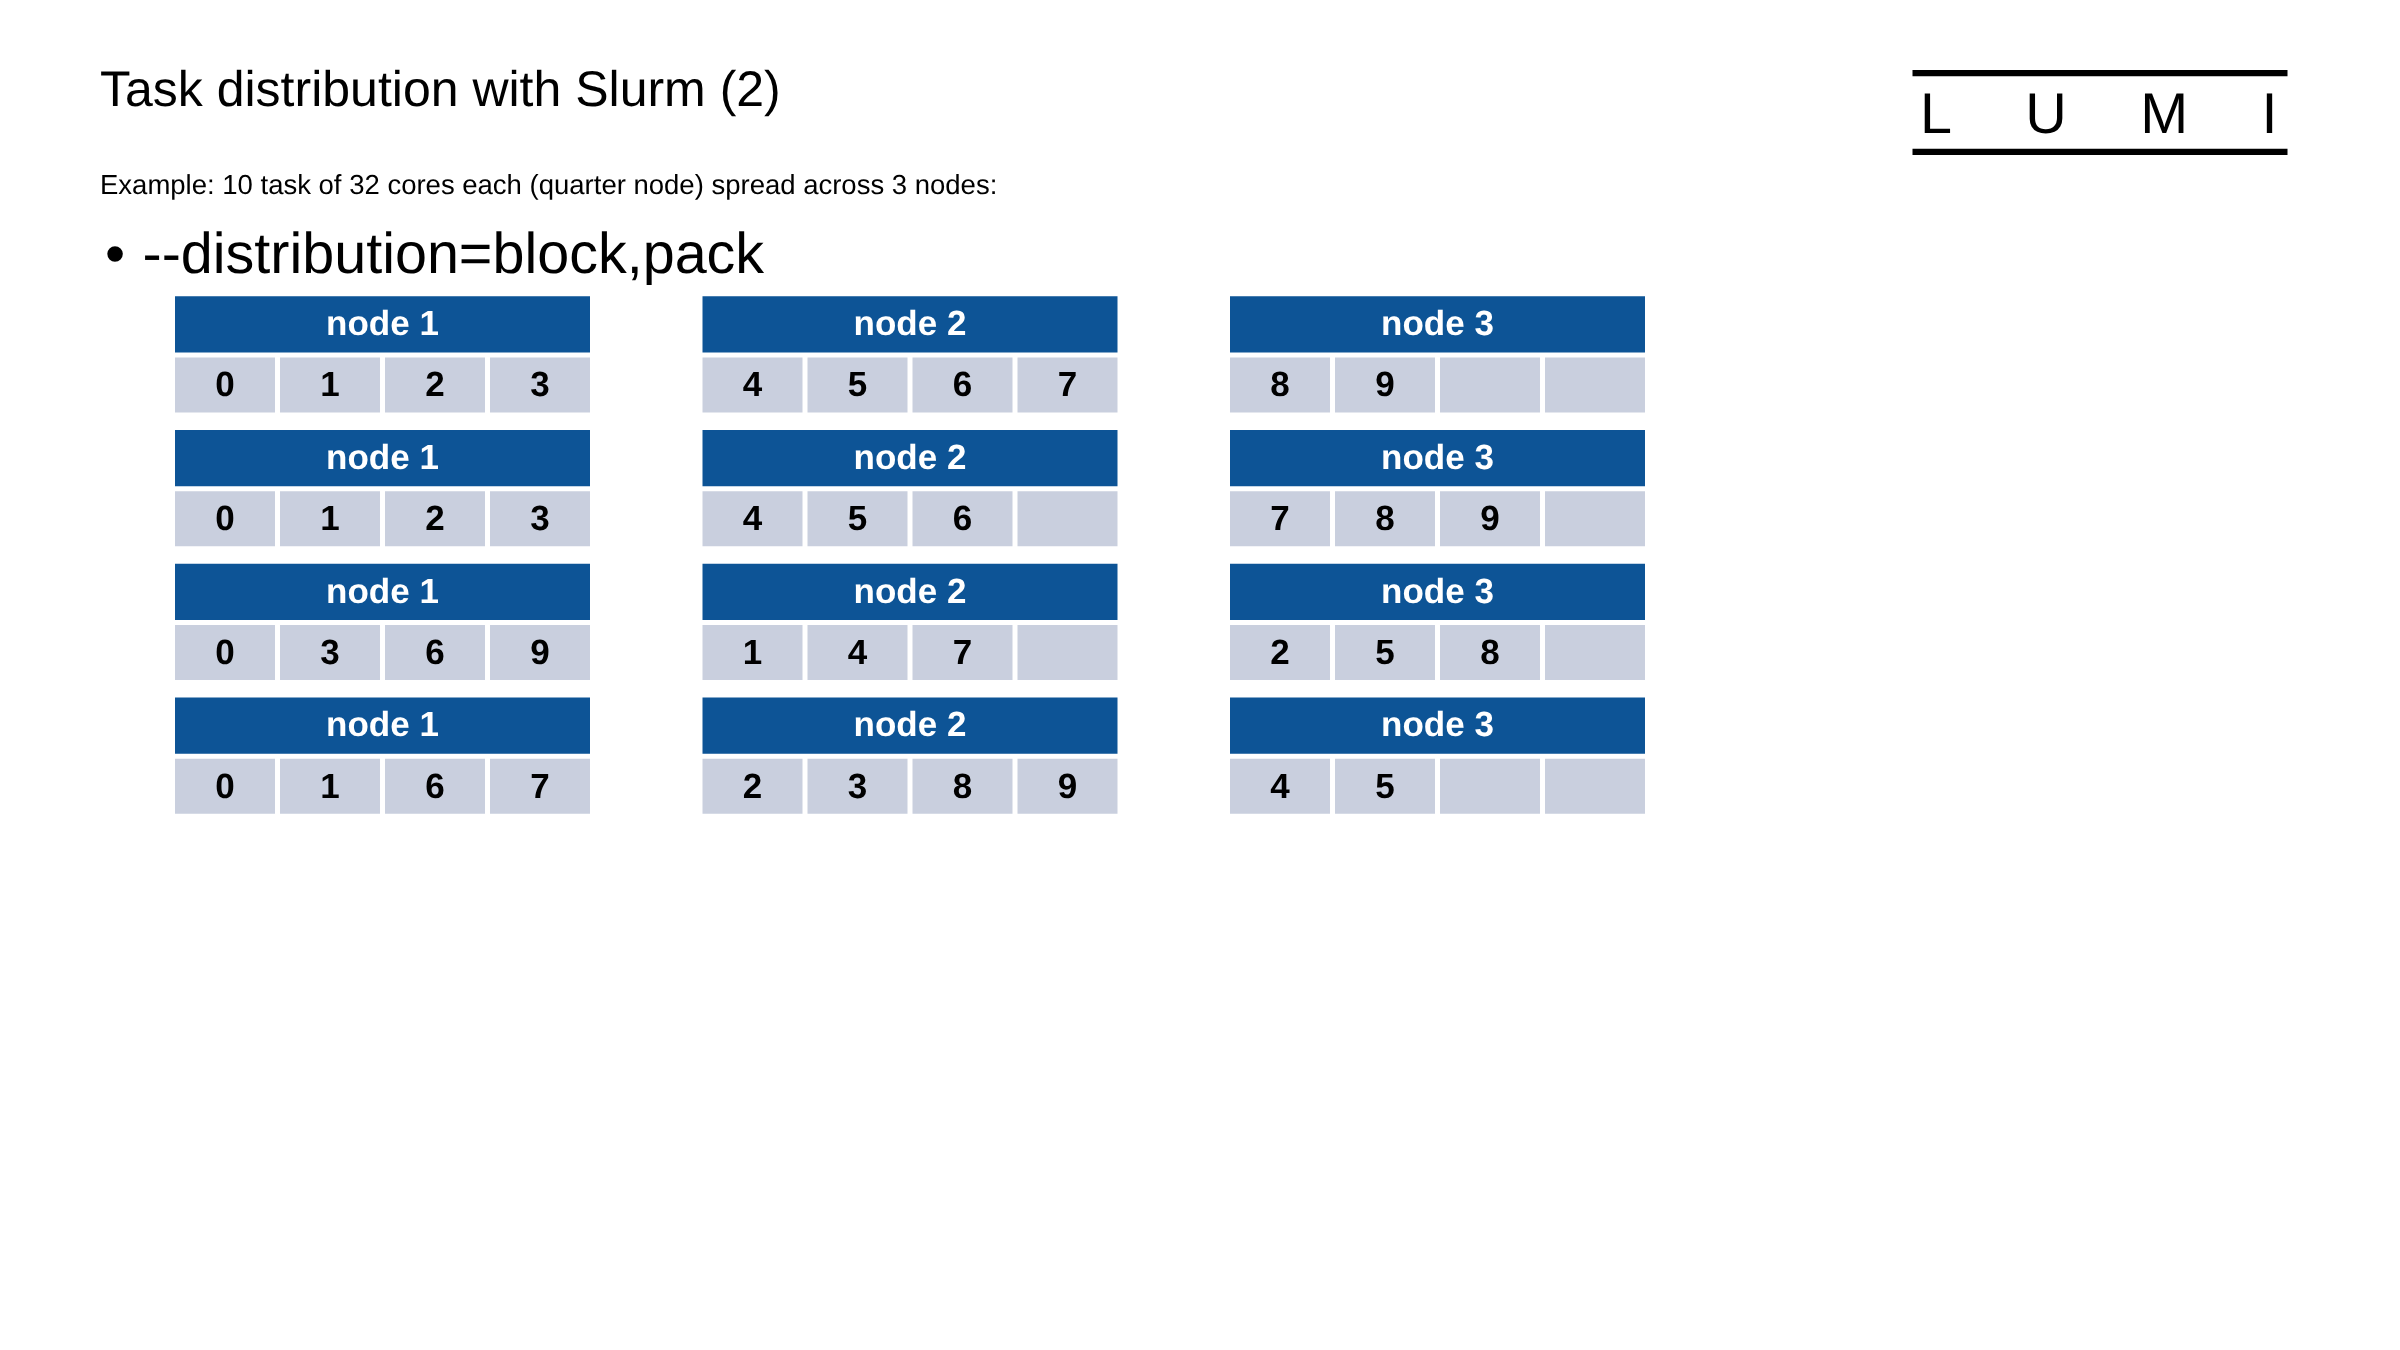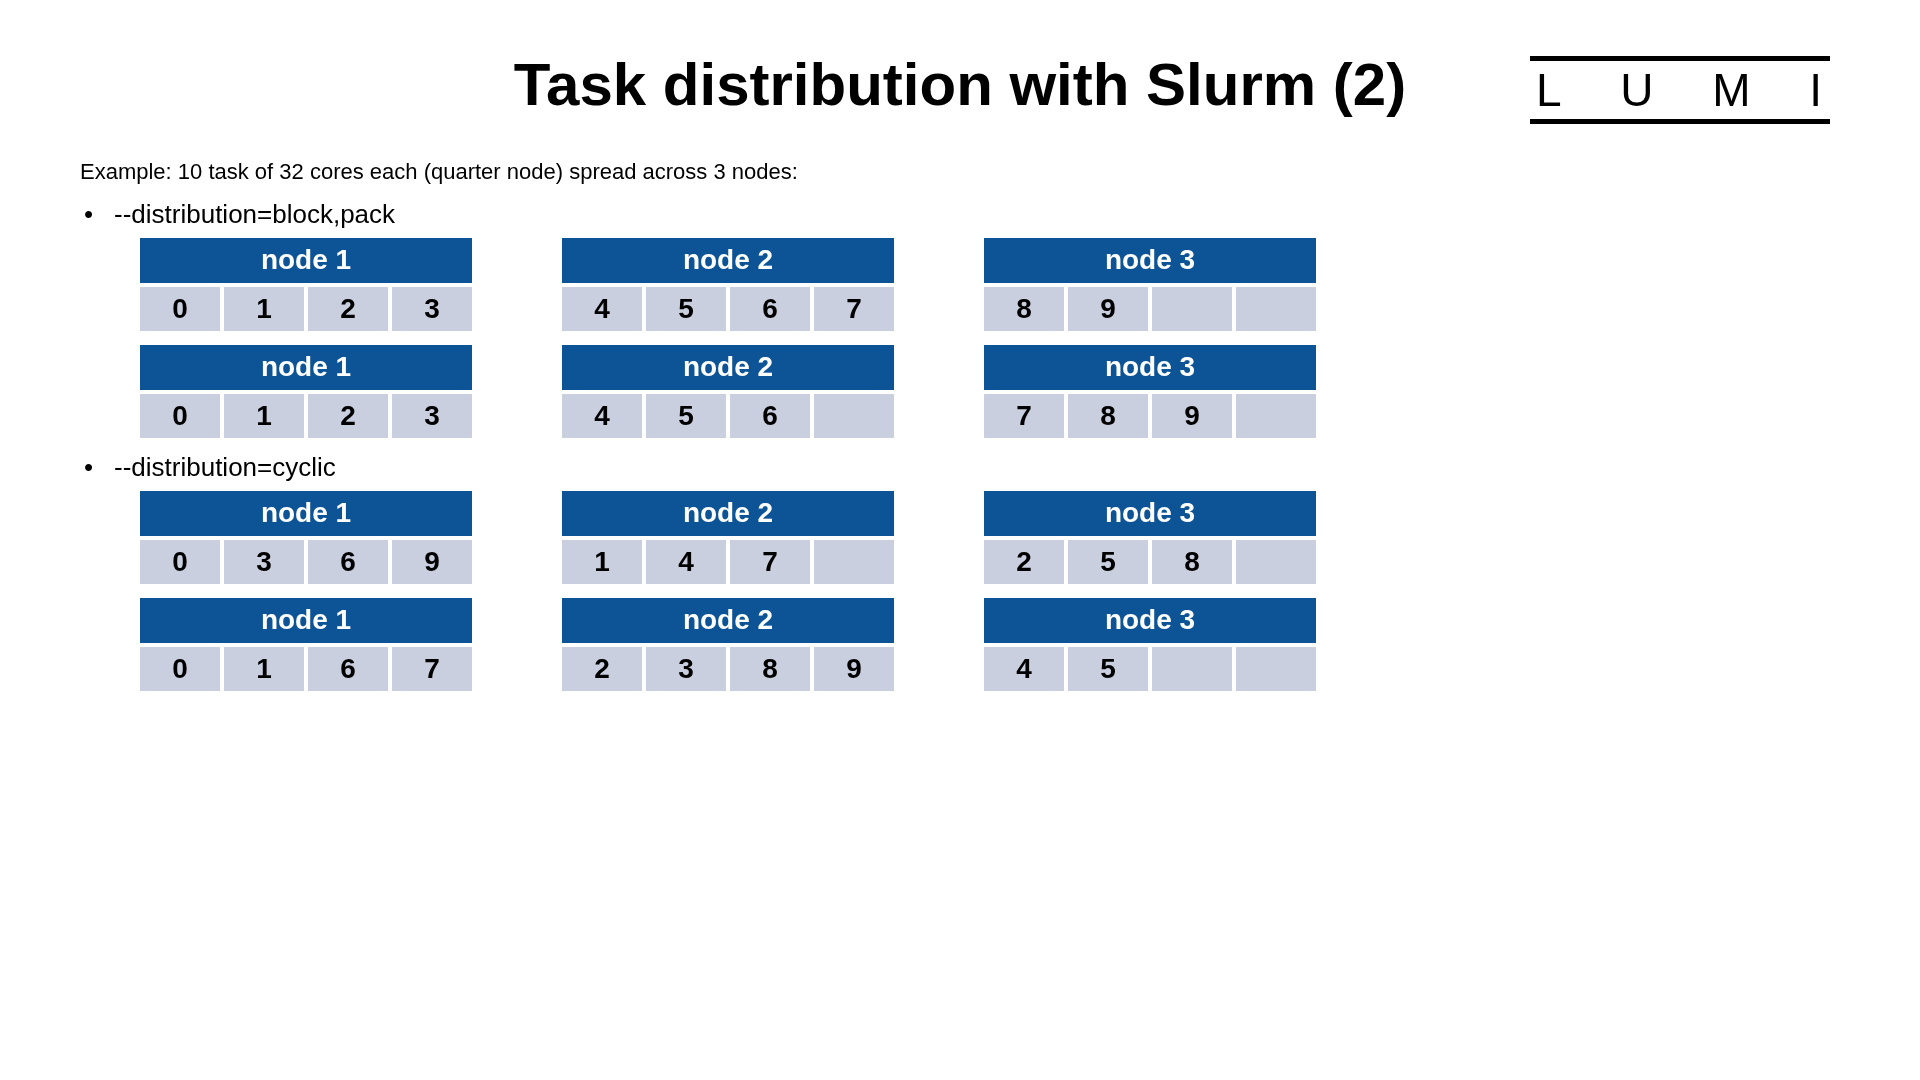--- a/index.html
+++ b/index.html
@@ -1,24 +1,24 @@
 <!DOCTYPE html>
 <html><head>
 <meta charset="utf-8">
 <style>
   * { box-sizing: border-box; margin: 0; padding: 0; }
   html, body { width: 1920px; height: 1080px; background: #fff; font-family: "Segoe UI", "Helvetica Neue", Arial, sans-serif; }
   .slide { position: relative; width: 1920px; height: 1080px; padding: 50px 80px 40px 80px; }
-  .title { font-size: 60px; font-weight: 700; letter-spacing: 0px; margin-bottom: 40px; text-align: center; }
+  .title { font-size: 40px; font-weight: 400; letter-spacing: 0px; margin-bottom: 40px; }
   .logo { position: absolute; top: 56px; right: 90px; width: 300px; }
   .logo .bar { height: 5px; background: #000; }
   .logo .letters { display: flex; justify-content: space-between; font-size: 46px; font-weight: 500; letter-spacing: 2px; padding: 2px 6px; }
   .example { font-size: 22px; margin: 10px 0 14px 0; }
   .dist-block { margin: 0 0 6px 0; }
-  .bullet { font-size: 26px; margin: 8px 0 8px 0; padding-left: 4px; }
+  .bullet { font-size: 46px; margin: 8px 0 8px 0; padding-left: 4px; }
   .bullet::before { content: "\2022"; display: inline-block; width: 30px; }
   .nodes-row { display: flex; gap: 90px; margin-left: 60px; margin-top: 4px; margin-bottom: 14px; }
   .node { width: 332px; }
   .node-header { background: #0d5496; color: #fff; font-weight: 700; font-size: 28px; text-align: center; padding: 6px 0 7px 0; }
   .cells-row { display: flex; gap: 4px; margin-top: 4px; }
   .cell { flex: 1 1 0; height: 44px; background: #c9cfde; display: flex; align-items: center; justify-content: center; font-size: 28px; font-weight: 600; color: #000; }
   .cell.empty { color: transparent; }
 </style>
 </head>
 <body>
@@ -98,21 +98,20 @@
             <div class="cells-row">
               <div class="cell">7</div>
               <div class="cell">8</div>
               <div class="cell">9</div>
               <div class="cell empty"></div>
             </div>
           </div>
         </div>
       </div>
       <div class="dist-block">
-        <p class="bullet">--distribution=cyclic</p>
         <div class="nodes-row">
           <div class="node">
             <div class="node-header">node 1</div>
             <div class="cells-row">
               <div class="cell">0</div>
               <div class="cell">3</div>
               <div class="cell">6</div>
               <div class="cell">9</div>
             </div>
           </div>

